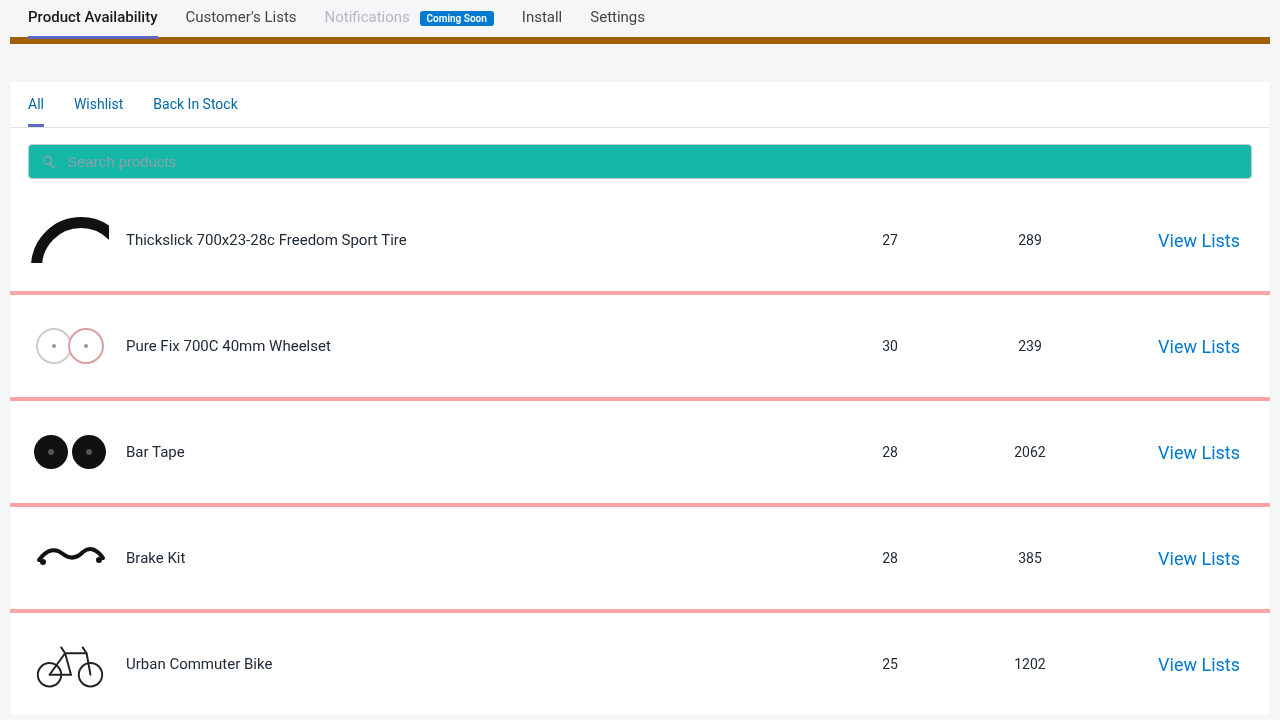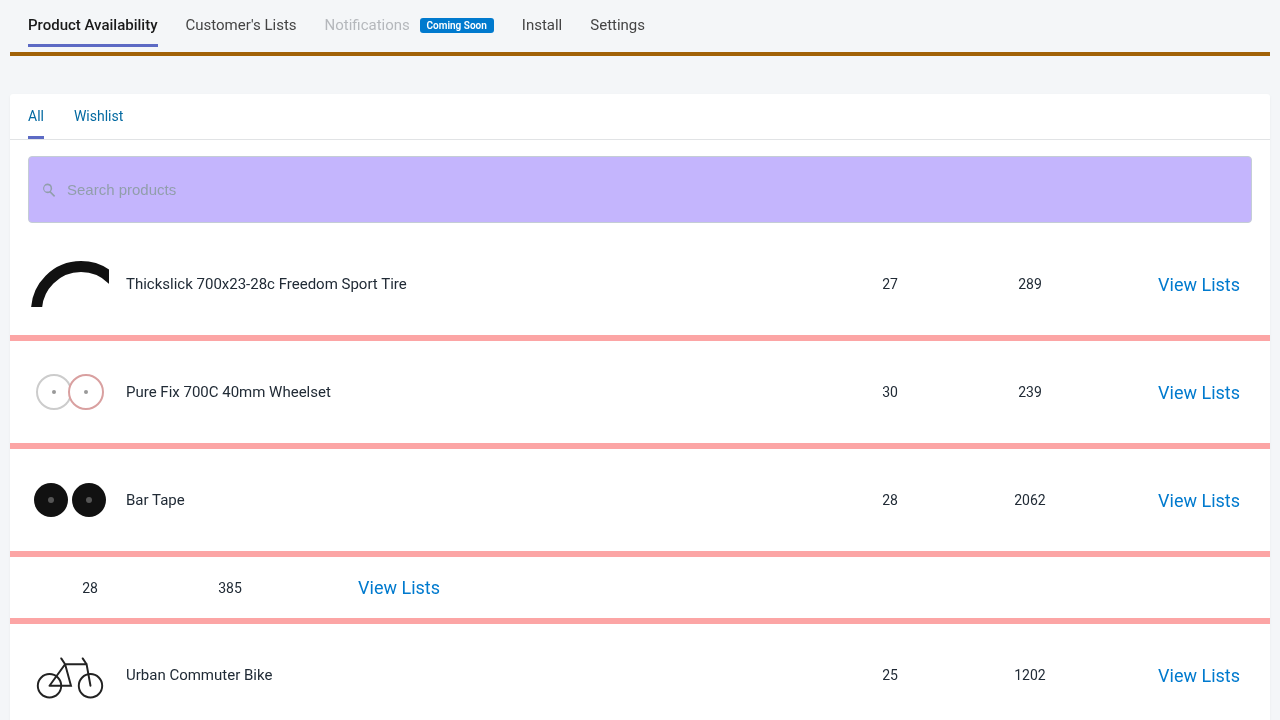--- a/index.html
+++ b/index.html
@@ -7,23 +7,23 @@
     font-family: -apple-system, BlinkMacSystemFont, "Segoe UI", Roboto, Helvetica, Arial, sans-serif;
     background: #f4f6f8;
     color: #212b36;
     font-size: 14px;
   }
   .page { padding: 0 10px 0 10px; }
   .top-nav {
     display: flex;
     align-items: center;
     gap: 28px;
-    border-bottom: 4px solid #a16207;
+    border-bottom: 7px solid #a16207;
     padding: 0 18px;
-    height: 56px;
+    height: 44px;
   }
   .top-nav-item {
     color: #444;
     cursor: pointer;
     padding: 10px 0;
     border-bottom: 3px solid transparent;
     font-size: 15px;
   }
   .top-nav-item.active {
     color: #1a1a1a;
@@ -61,22 +61,22 @@
     border-bottom: 3px solid transparent;
     font-size: 14px;
   }
   .sub-tab.active { border-bottom-color: #5c6ac4; }
   .search-wrap { padding: 16px 18px 10px 18px; }
   .search-field {
     display: flex;
     align-items: center;
     border: 1px solid #c4cdd5;
     border-radius: 4px;
-    padding: 24px 12px;
-    background: #c4b5fd;
+    padding: 8px 12px;
+    background: #14b8a6;
   }
   .search-field svg { flex-shrink: 0; margin-right: 10px; fill: #919eab; }
   .search-field input {
     border: none; outline: none; font-size: 15px; width: 100%;
     color: #212b36; background: transparent;
   }
   .search-field input::placeholder { color: #919eab; }
   .table-header {
     display: flex;
     padding: 12px 20px;
@@ -85,21 +85,21 @@
     font-size: 14px;
   }
   .col-product { flex: 1; padding-left: 10px; }
   .col-lists { width: 120px; text-align: center; }
   .col-available { width: 160px; text-align: center; }
   .col-action { width: 140px; text-align: right; padding-right: 10px; }
   .row {
     display: flex;
     align-items: center;
     padding: 20px 20px;
-    border-bottom: 6px solid #fca5a5;
+    border-bottom: 4px solid #fca5a5;
   }
   .row:last-child { border-bottom: none; }
   .product-cell { flex: 1; display: flex; align-items: center; gap: 16px; }
   .thumb {
     width: 80px; height: 62px;
     display: flex; align-items: center; justify-content: center;
     flex-shrink: 0;
   }
   .product-name { font-size: 15px; color: #212b36; }
   .link { color: #007ace; cursor: pointer; font-size: 18px; }
@@ -144,20 +144,21 @@
       <span class="badge">Coming Soon</span>
     </div>
     <div class="top-nav-item">Install</div>
     <div class="top-nav-item">Settings</div>
   </div>
 
   <div class="card">
     <div class="sub-tabs">
       <div class="sub-tab active">All</div>
       <div class="sub-tab">Wishlist</div>
+      <div class="sub-tab">Back In Stock</div>
     </div>
 
     <div class="search-wrap">
       <div class="search-field">
         <svg width="16" height="16" viewBox="0 0 20 20">
             <path d="M8 2a6 6 0 014.47 10.02l5.25 5.25-1.41 1.41-5.25-5.25A6 6 0 118 2zm0 2a4 4 0 100 8 4 4 0 000-8z"></path>
           </svg>
         <input type="text" placeholder="Search products" style="">
       </div>
     </div>
@@ -199,20 +200,30 @@
             </div>
         </div>
         <div class="product-name">Bar Tape</div>
       </div>
       <div class="col-lists">28</div>
       <div class="col-available">2062</div>
       <div class="col-action"><span class="link">View Lists</span></div>
     </div>
 
     <div class="row">
+      <div class="product-cell">
+        <div class="thumb">
+          <svg width="74" height="40" viewBox="0 0 74 40">
+              <path d="M6 22 Q18 6 30 16 Q40 24 50 14 Q60 6 70 20" stroke="#111" stroke-width="4" fill="none" stroke-linecap="round"></path>
+              <circle cx="10" cy="24" r="3" fill="#111"></circle>
+              <circle cx="66" cy="22" r="3" fill="#111"></circle>
+            </svg>
+        </div>
+        <div class="product-name">Brake Kit</div>
+      </div>
       <div class="col-lists">28</div>
       <div class="col-available">385</div>
       <div class="col-action"><span class="link">View Lists</span></div>
     </div>
 
     <div class="row">
       <div class="product-cell">
         <div class="thumb">
           <svg width="82" height="50" viewBox="0 0 82 50">
             <circle cx="20" cy="36" r="12" stroke="#222" stroke-width="2" fill="none"></circle>

